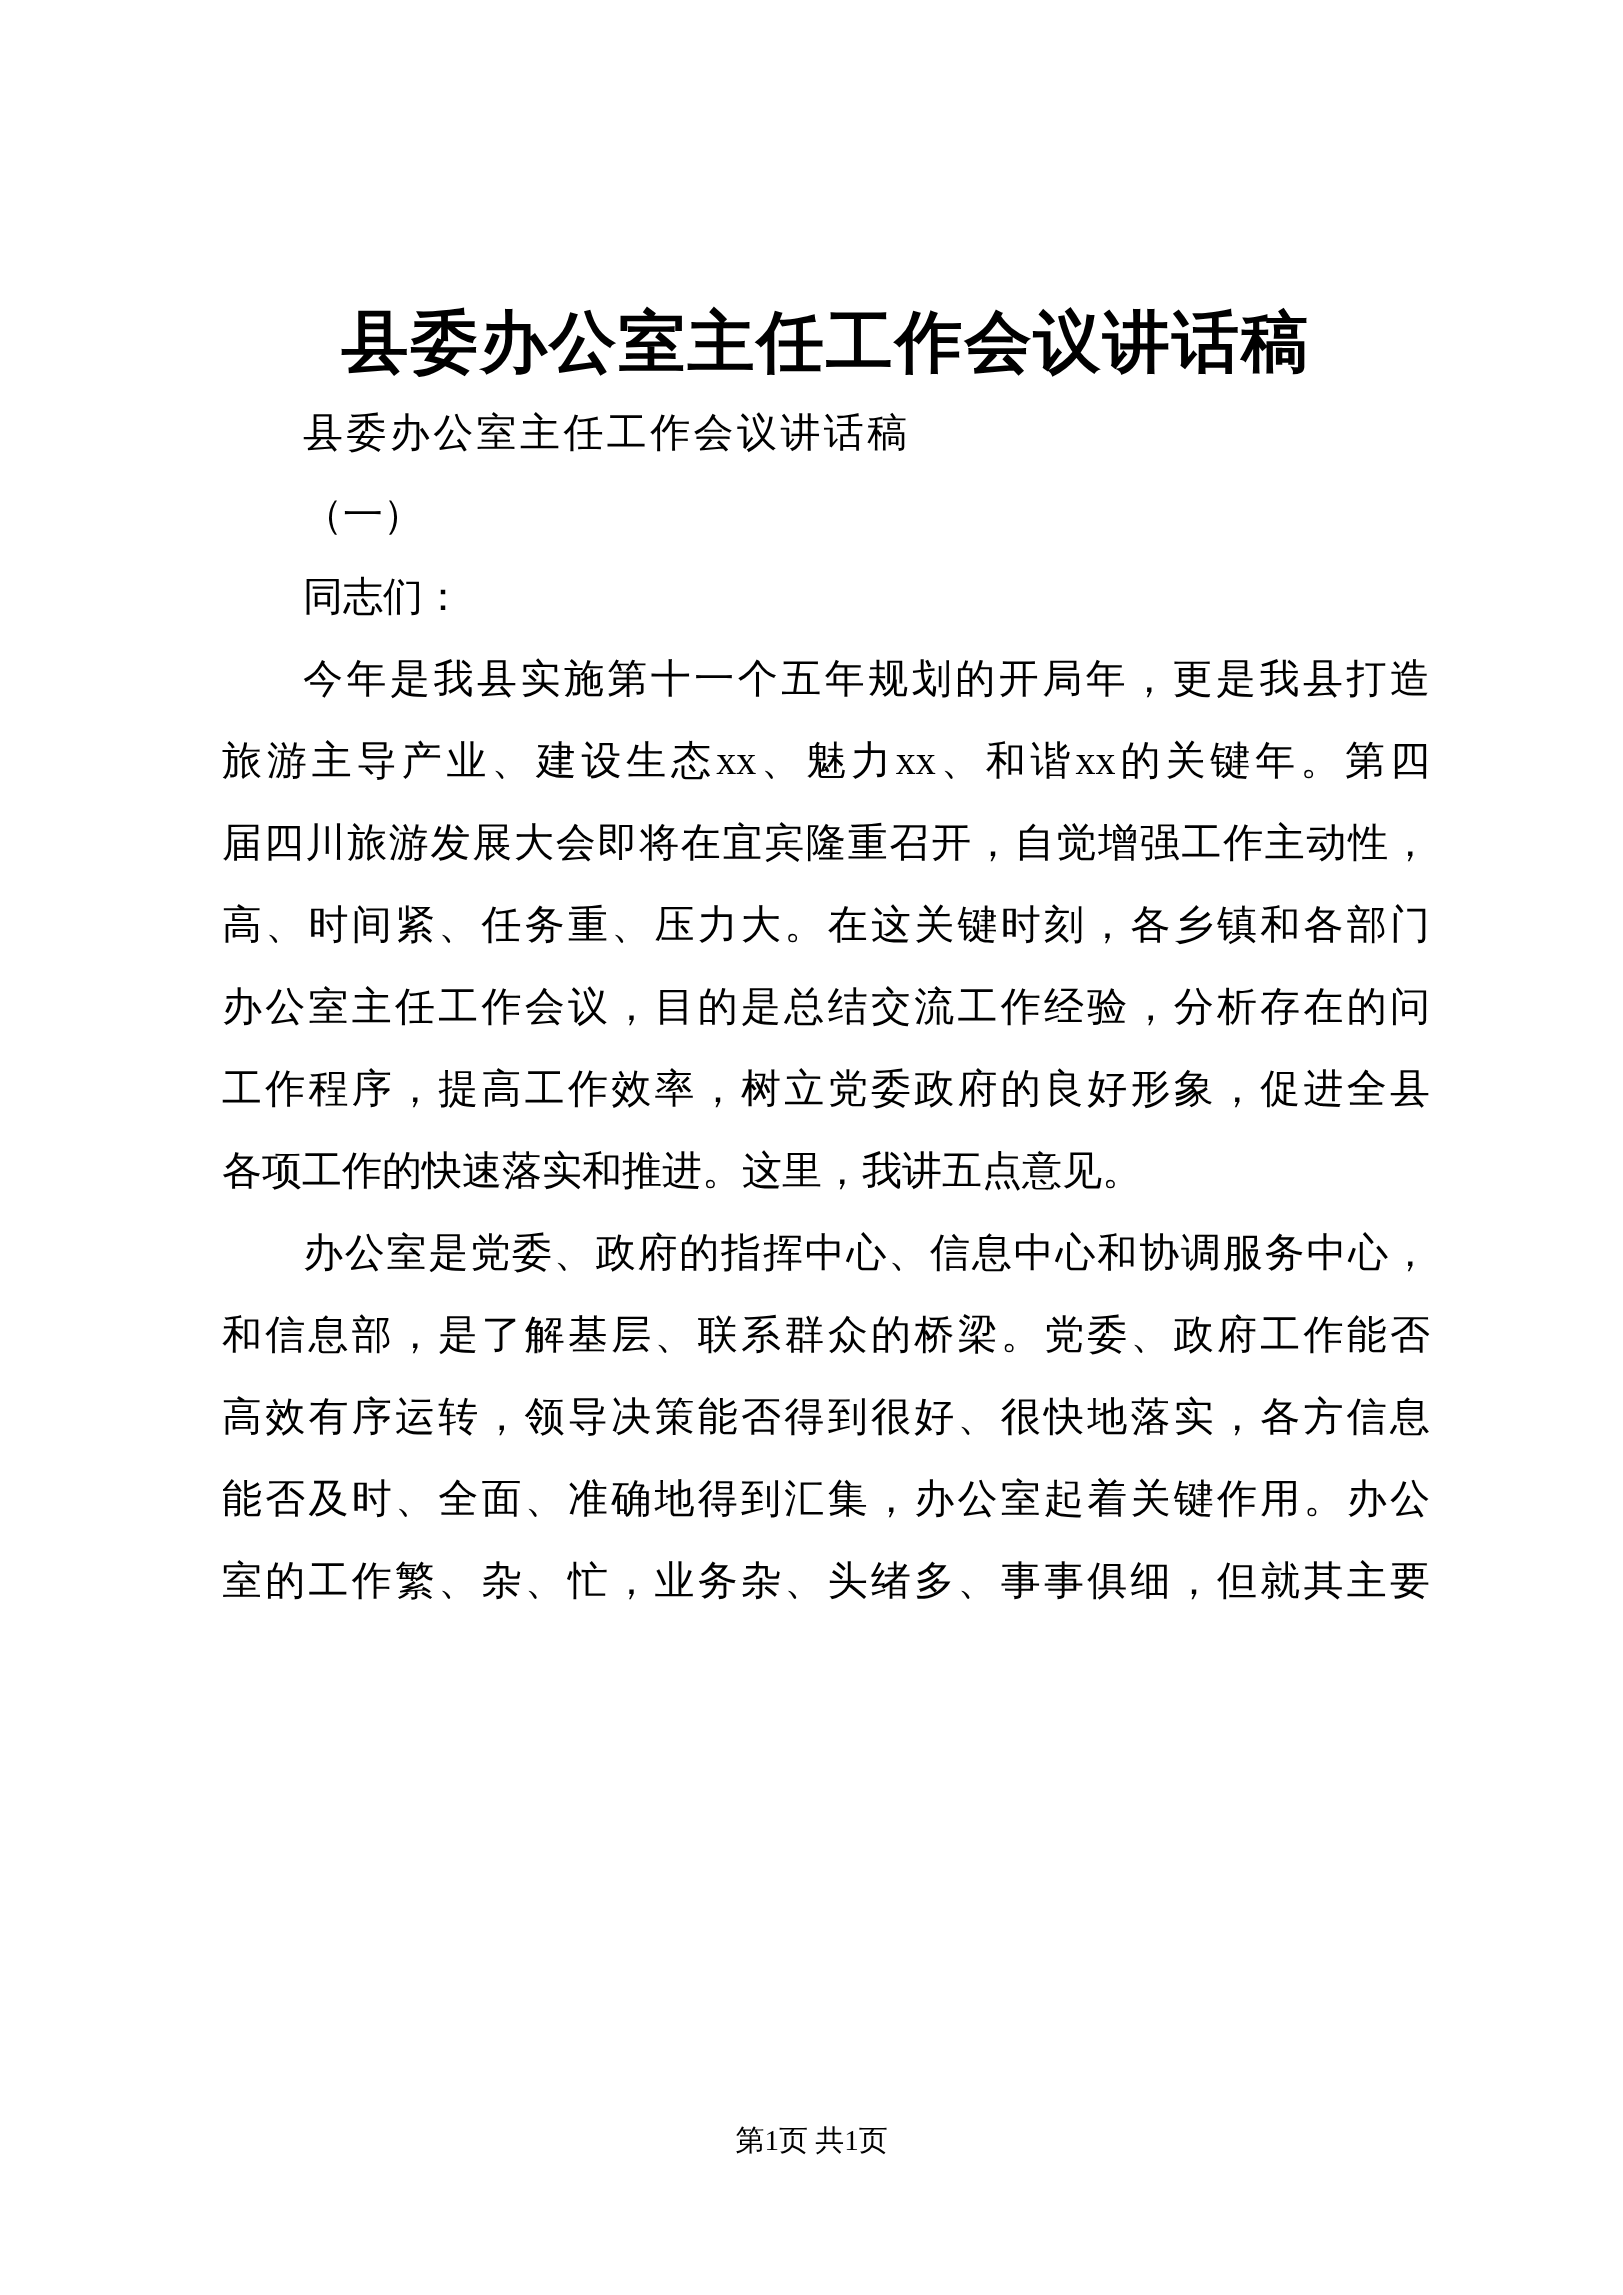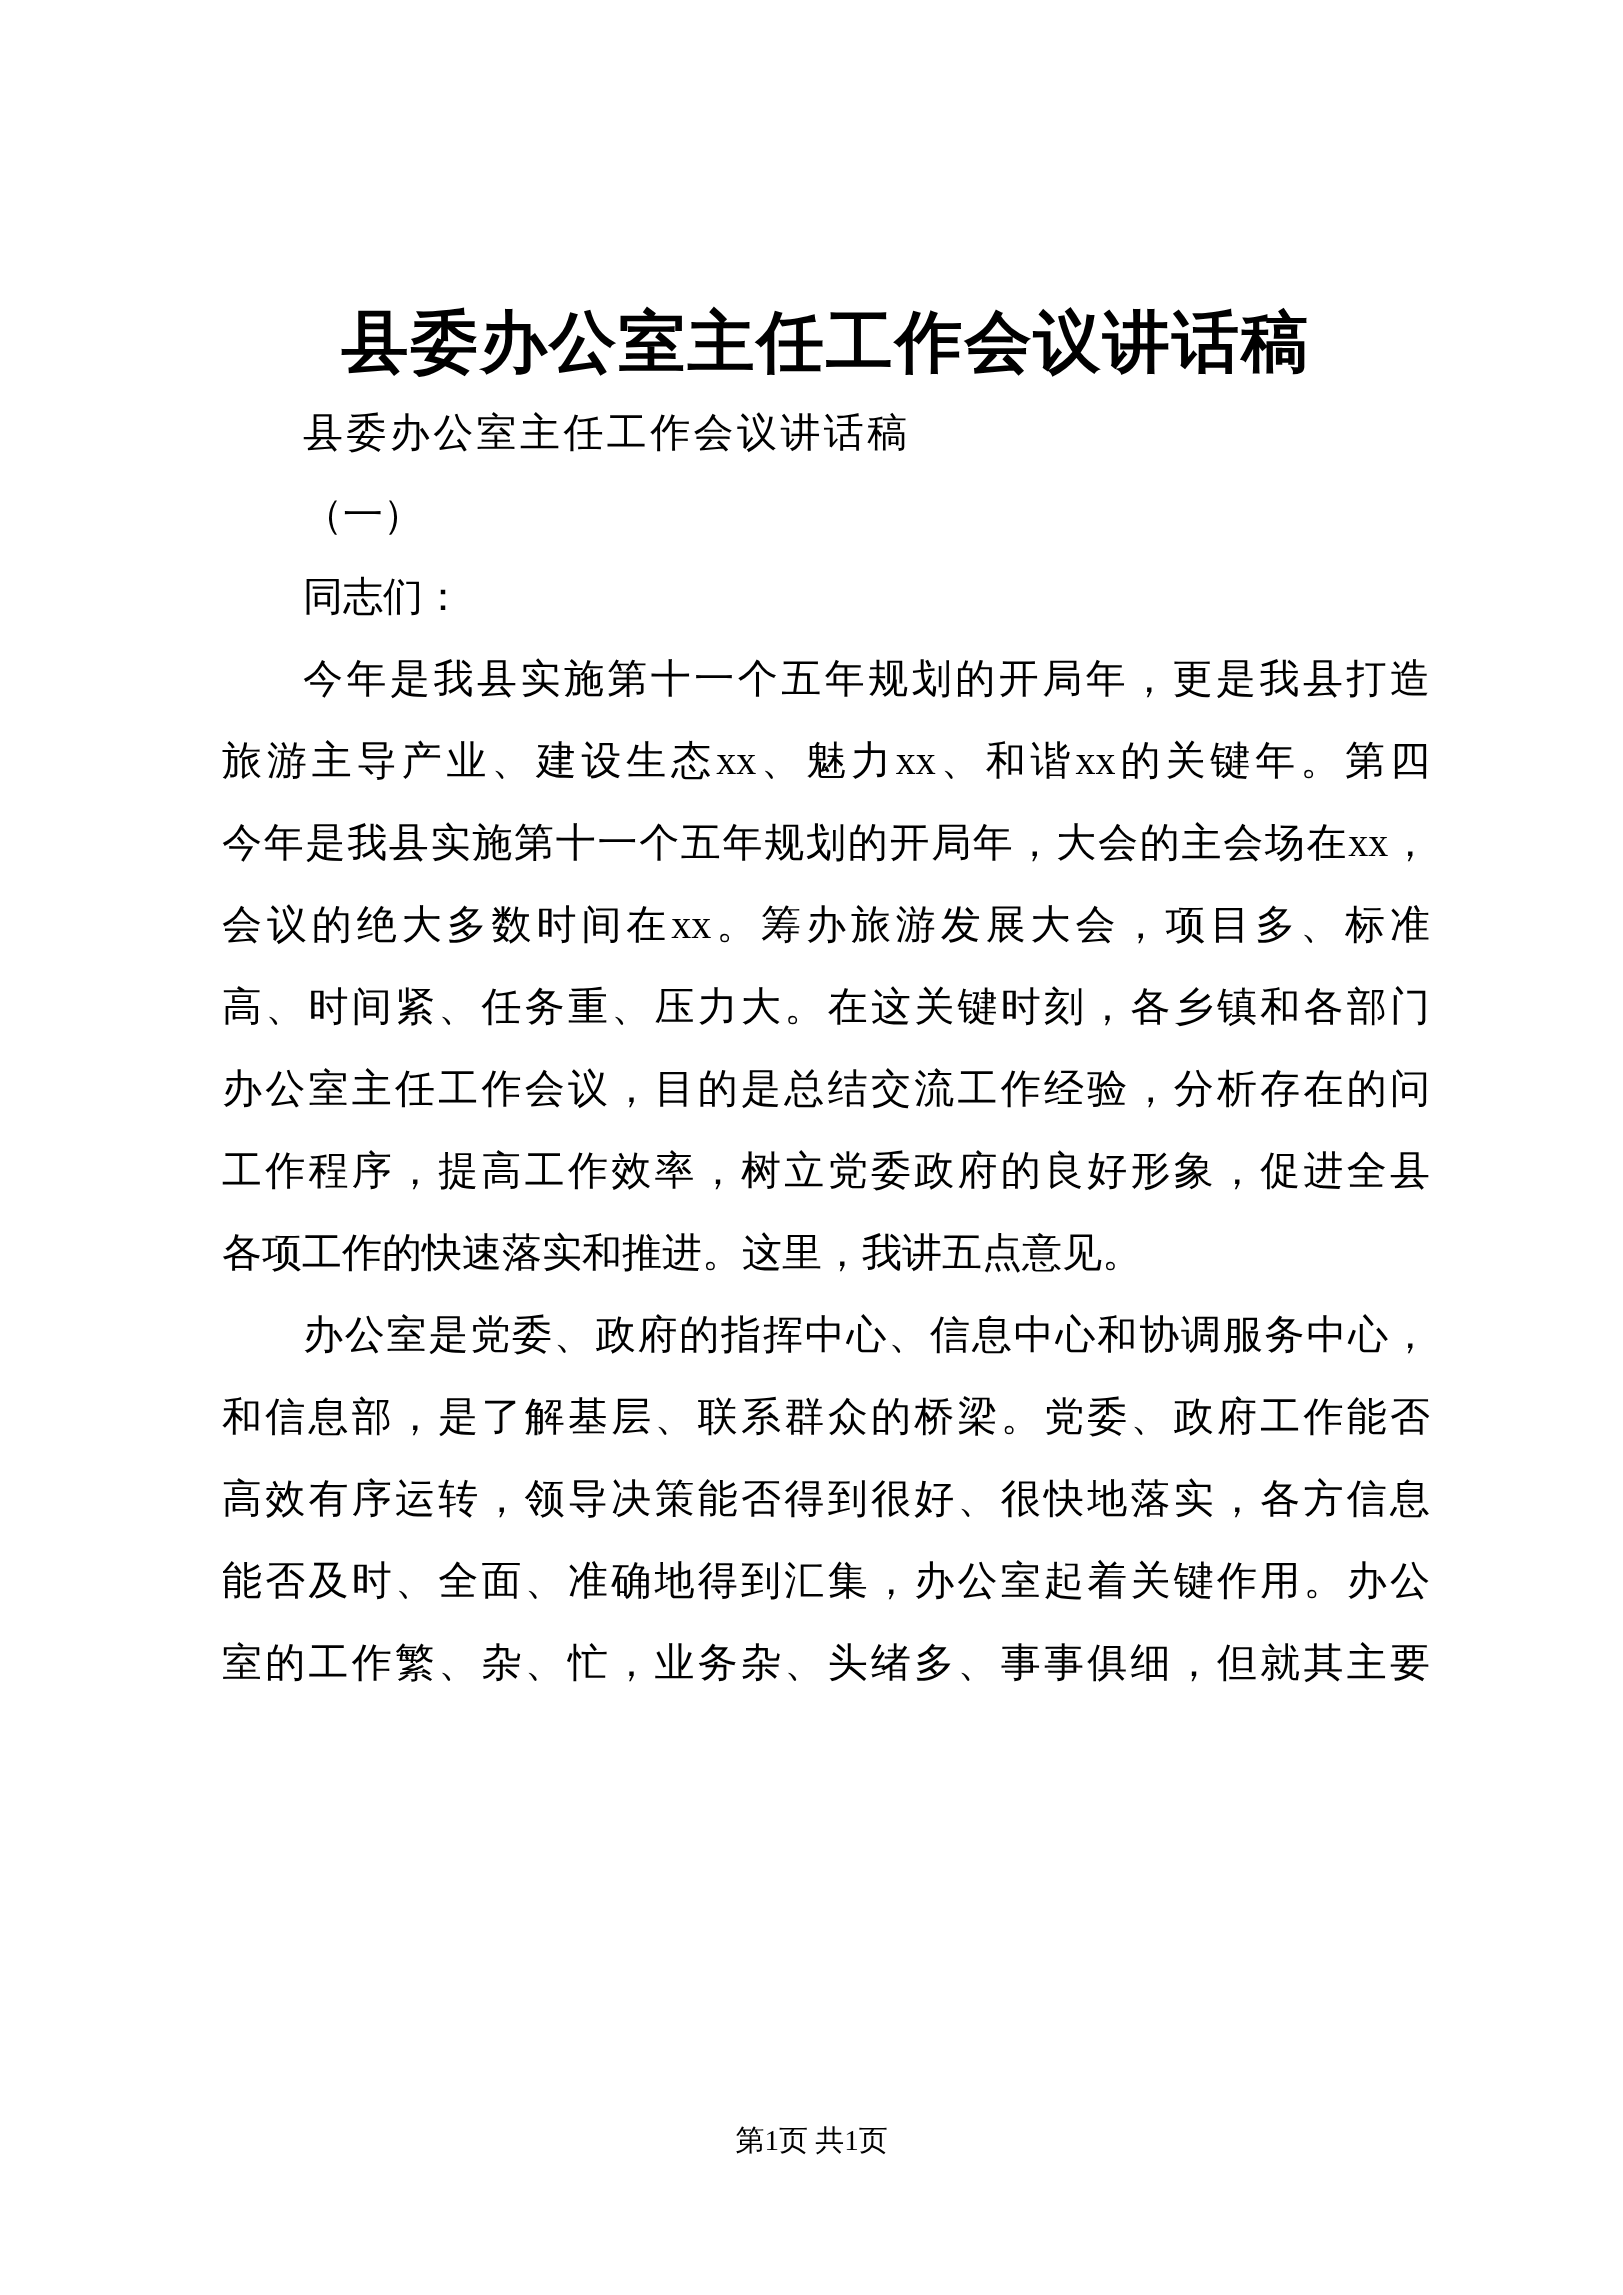--- a/index.html
+++ b/index.html
@@ -65,22 +65,21 @@
     <h1 class="doc-title">县委办公室主任工作会议讲话稿</h1>
 
     <div class="line indent last subtitle">县委办公室主任工作会议讲话稿</div>
 
     <div class="line indent last">（一）</div>
 
     <div class="line indent last">同志们：</div>
 
     <div class="line indent">今年是我县实施第十一个五年规划的开局年，更是我县打造</div>
     <div class="line">旅游主导产业、建设生态xx、魅力xx、和谐xx的关键年。第四</div>
-    <div class="line">今年是我县实施第十一个五年规划的开局年，大会的主会场在xx，</div>
-    <div class="line">会议的绝大多数时间在xx。筹办旅游发展大会，项目多、标准</div>
+    <div class="line">届四川旅游发展大会即将在宜宾隆重召开，自觉增强工作主动性，</div>
     <div class="line">高、时间紧、任务重、压力大。在这关键时刻，各乡镇和各部门</div>
     <div class="line">办公室主任工作会议，目的是总结交流工作经验，分析存在的问</div>
     <div class="line">工作程序，提高工作效率，树立党委政府的良好形象，促进全县</div>
     <div class="line last">各项工作的快速落实和推进。这里，我讲五点意见。</div>
 
 
     <div class="line indent">办公室是党委、政府的指挥中心、信息中心和协调服务中心，</div>
     <div class="line">和信息部，是了解基层、联系群众的桥梁。党委、政府工作能否</div>
     <div class="line">高效有序运转，领导决策能否得到很好、很快地落实，各方信息</div>
     <div class="line">能否及时、全面、准确地得到汇集，办公室起着关键作用。办公</div>

